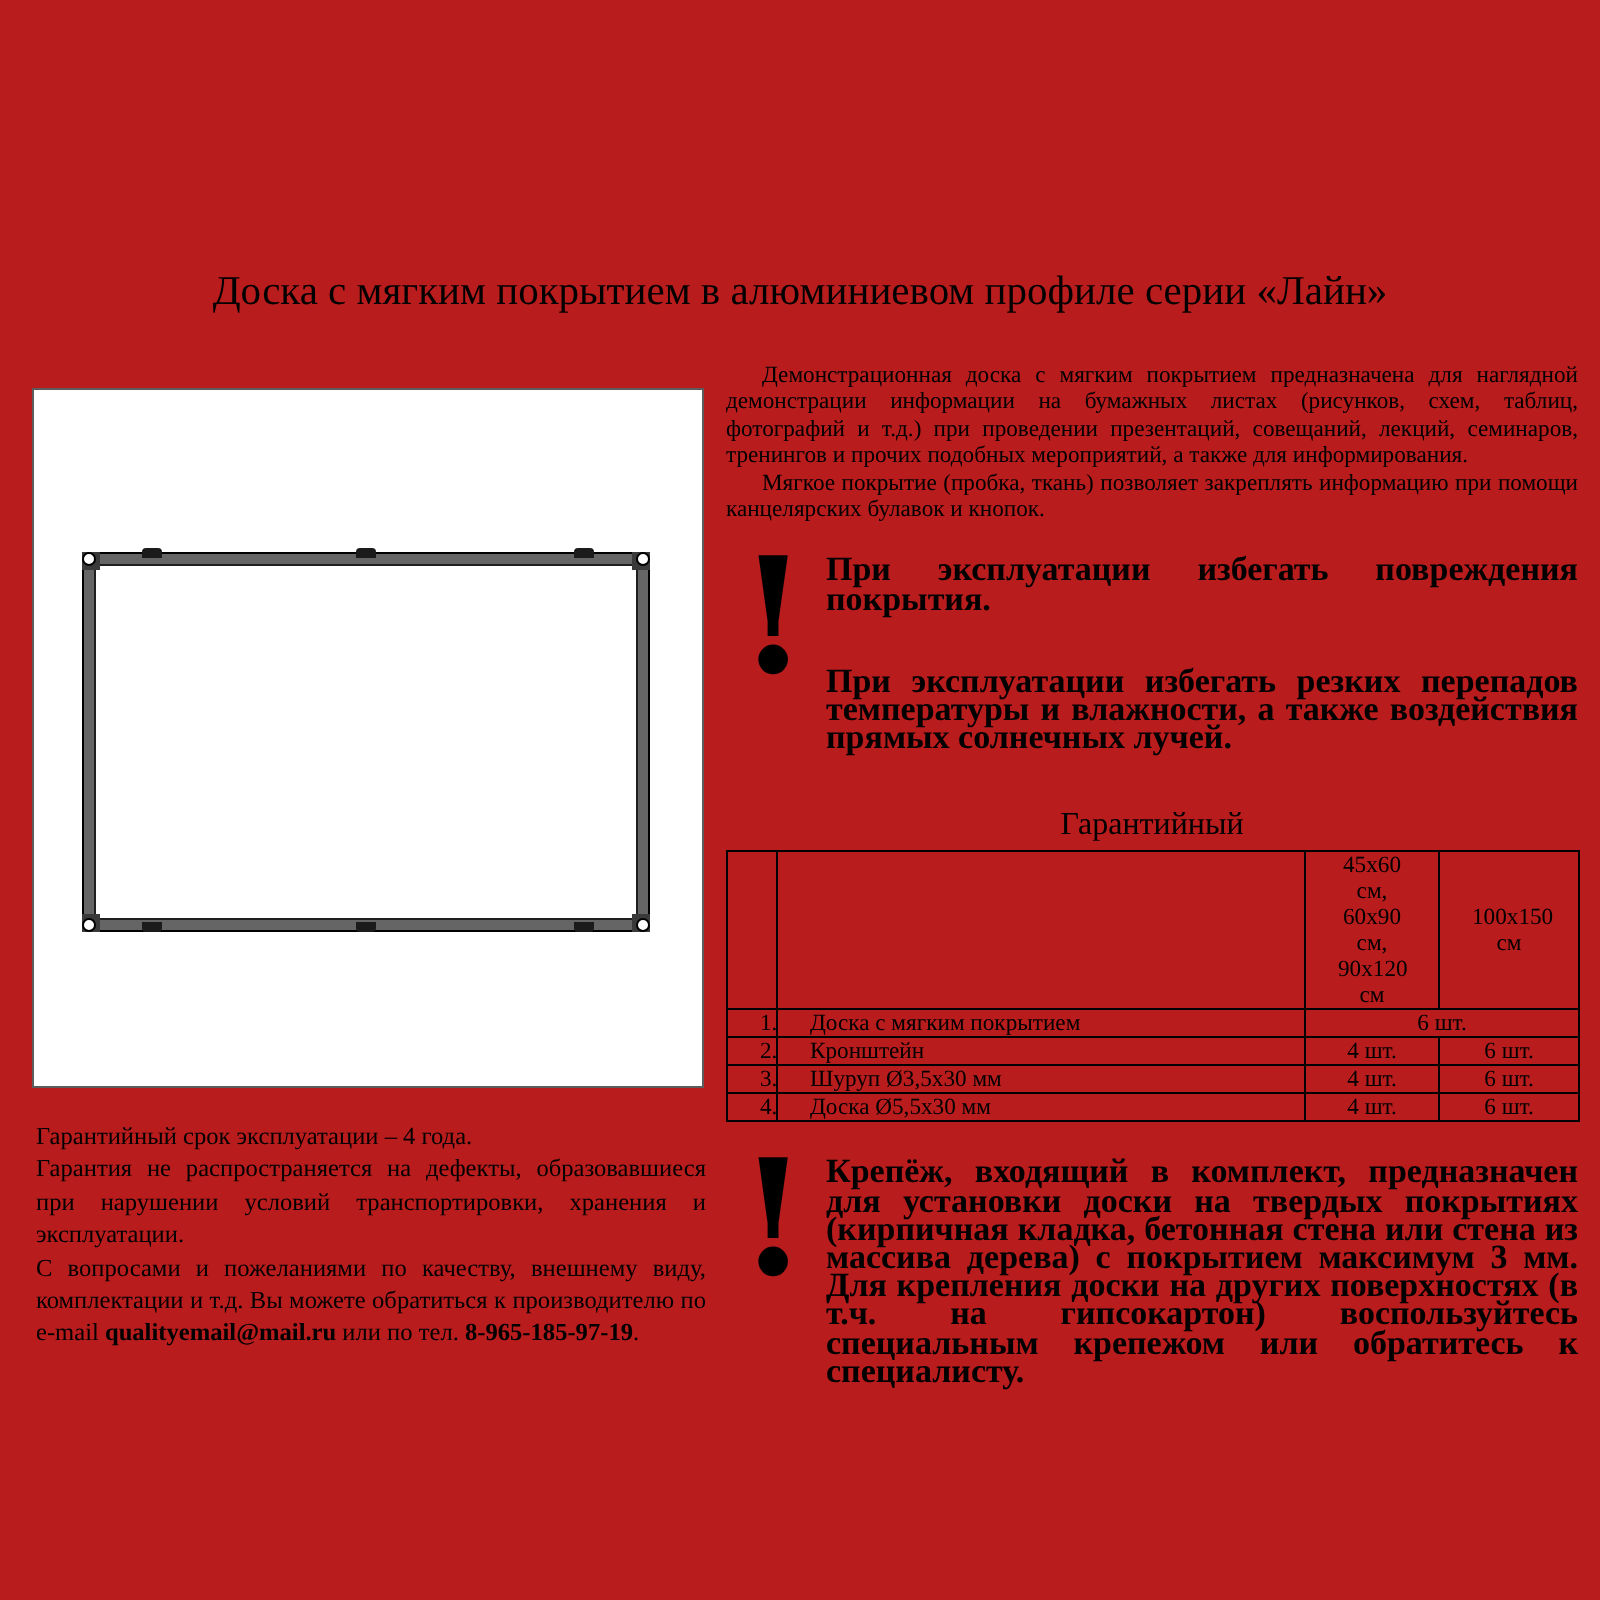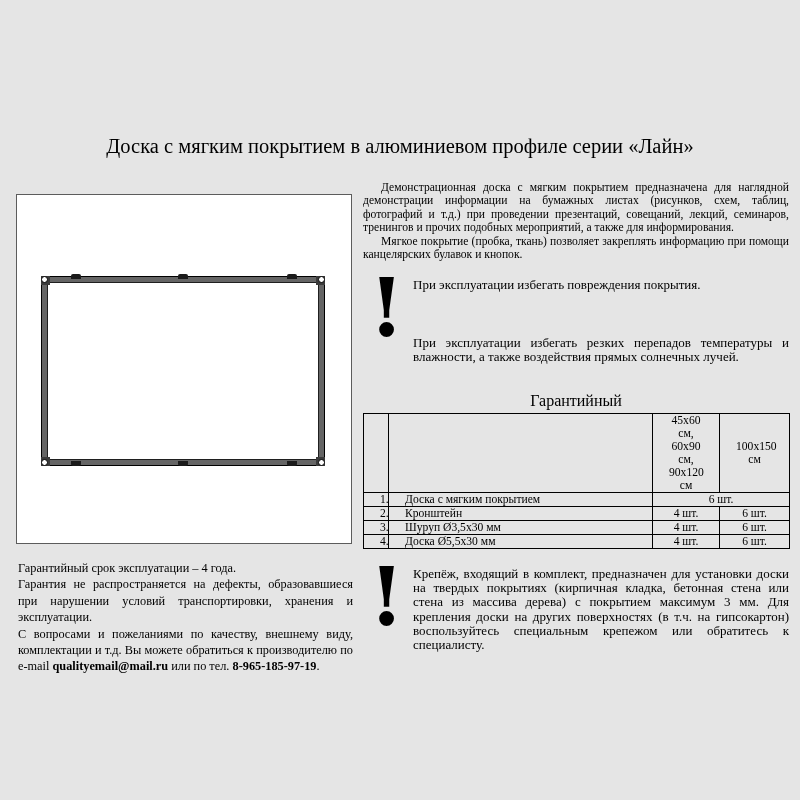--- a/index.html
+++ b/index.html
@@ -1,17 +1,17 @@
 <!DOCTYPE html>
 <html><head>
 <meta charset="utf-8">
 <style>
   html,body { margin:0; padding:0; background:#ffffff; }
   .page {
-    position:relative; width:800px; height:800px; background:#e5e5e5;
+    position:relative; width:800px; height:800px; background:#b91c1c;
     color:#000; font-family:"Liberation Serif", serif; overflow:hidden;
   }
   .doc-title {
     position:absolute; top:135px; left:0; width:100%;
     text-align:center; font-size:20.5px; font-weight:normal; margin:0;
   }
 
   
   .figure-box {
     position:absolute; left:16px; top:194px; width:336px; height:350px;
@@ -47,24 +47,24 @@
     margin:0; font-size:11.6px; line-height:13.4px;
     text-align:justify; text-indent:18px;
   }
   .warn-block { position:relative; padding-left:50px; margin-top:17px; }
   .excl {
     position:absolute; left:6px; top:-4px;
     font-family:"DejaVu Serif", serif; font-weight:bold;
     font-size:80px; line-height:68px;
   }
   .warn-text {
-    margin:0; font-weight:normal; font-size:13px; line-height:14.2px;
+    margin:0; font-weight:bold; font-size:17px; line-height:14.2px;
     text-align:justify;
   }
-  .warn-gap { margin-top:43px; }
+  .warn-gap { margin-top:27px; }
   .kit-heading {
     margin:28px 0 3px 0; text-align:center;
     font-size:16px; font-weight:normal;
   }
   table.kit { border-collapse:collapse; width:426px; table-layout:fixed; }
   table.kit td {
     border:1px solid #000; font-size:11.6px; line-height:13px;
     padding:0 16px; overflow:hidden;
   }
   td.c { text-align:center; padding:0 2px; }

